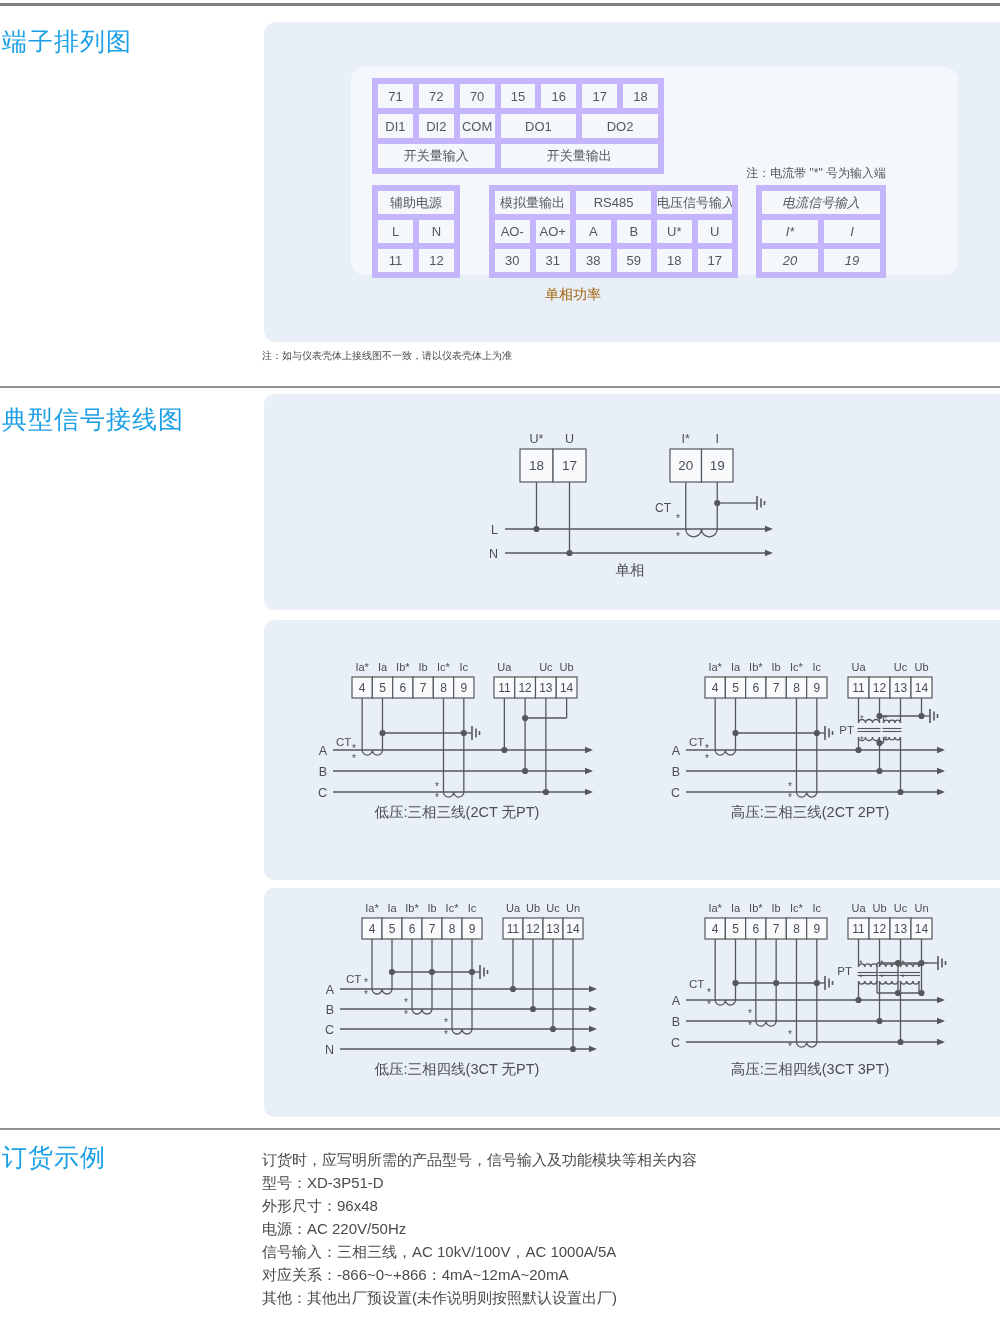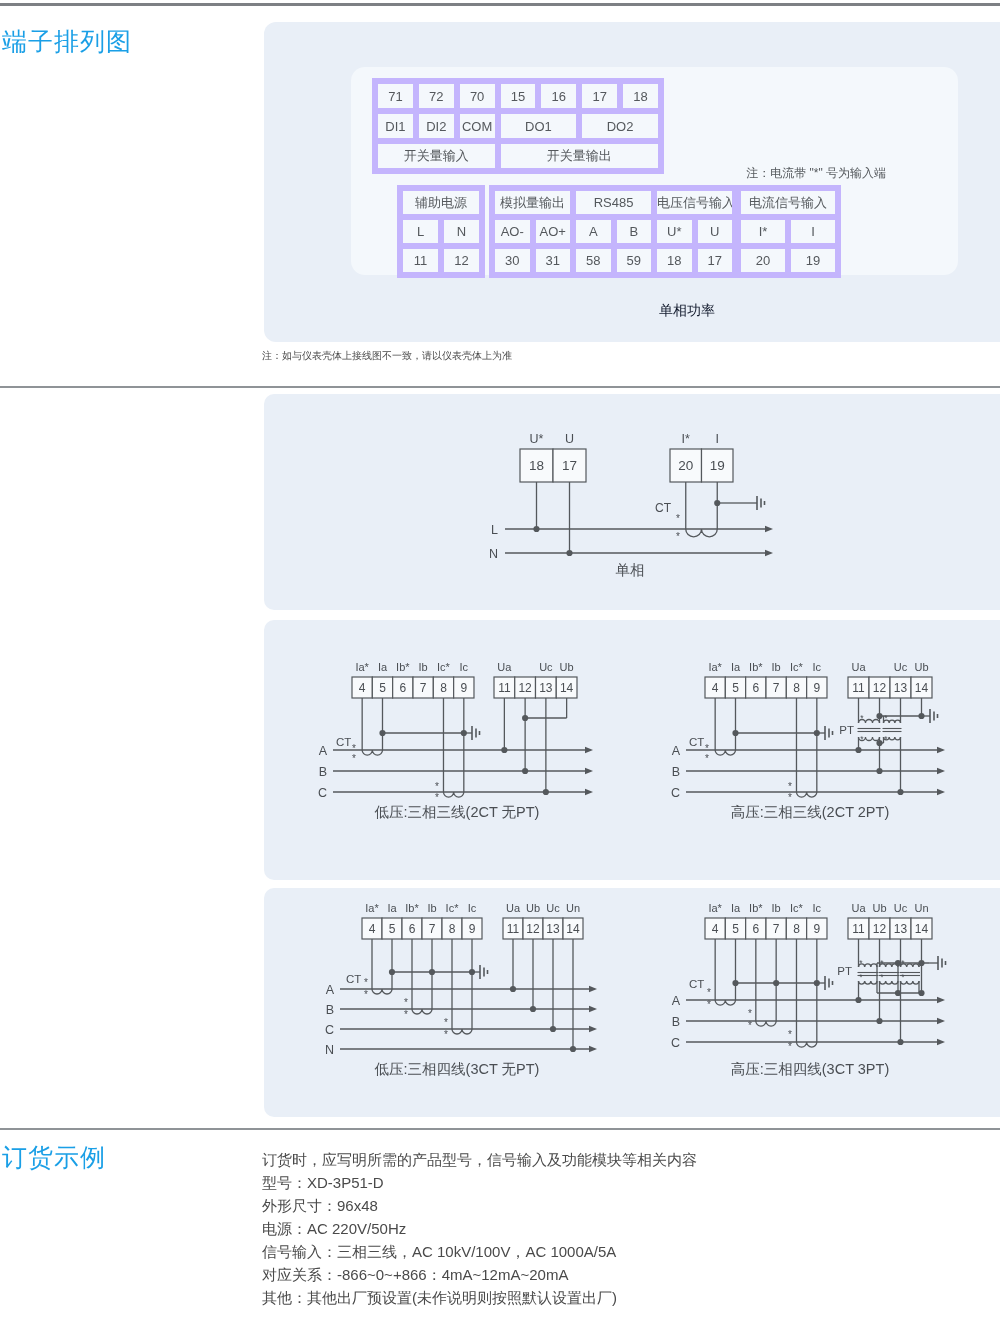--- a/index.html
+++ b/index.html
@@ -7,25 +7,25 @@
         font-family:"Liberation Sans","DejaVu Sans",sans-serif;}
   .sep{position:absolute;left:0;width:1000px;height:2px;background:#8f9397;}
   .sep.dark{height:3px;background:#7d8084;}
   .title{position:absolute;left:2px;color:#1a9fe6;font-size:25px;letter-spacing:1px;white-space:nowrap;font-family:Liberation Mono, monospace;}
   .panel{position:absolute;background:#e9eff7;border-radius:12px 0 0 12px;}
   #innerPanel{position:absolute;left:351px;top:67px;width:607px;height:208px;background:#f4f8fc;border-radius:14px;}
   table{position:absolute;border-collapse:collapse;table-layout:fixed;font-size:13px;color:#54585c;}
   td{border:6px solid #c4b5fd;text-align:center;padding:0;height:23px;overflow:hidden;white-space:nowrap;}
   #tableA{left:372px;top:78px;width:292px;}
   #tableA td{height:24px;}
-  #tableB{left:372px;top:185px;width:88px;margin-left:25px;}
+  #tableB{left:372px;top:185px;width:88px;}
   #tableC{left:483px;top:185px;width:249px;margin-left:6px;}
-  #tableD{left:735px;top:185px;width:106px;}
+  #tableD{left:756px;top:185px;width:130px;font-style:italic;}
   .noteStar{position:absolute;left:650px;top:165px;width:236px;font-size:12px;color:#54585c;text-align:right;white-space:nowrap;}
-  .cap1{position:absolute;left:545px;top:302px;width:170px;font-size:14px;color:#0f172a;text-align:right;}
+  .cap1{position:absolute;left:545px;top:286px;width:170px;font-size:14px;color:#a16207;text-align:left;}
   .note1{position:absolute;left:262px;top:349px;font-size:10px;color:#4a4a4a;white-space:nowrap;}
   #diagrams{position:absolute;left:264px;top:390px;}
   #diagrams text{font-family:"Liberation Sans","DejaVu Sans",sans-serif;}
   #order{position:absolute;left:262px;top:1148px;font-size:15px;color:#4a4a4a;}
   #order p{margin:0;line-height:23px;white-space:nowrap;}
 </style>
 </head>
 <body>
 
 <div id="page">
@@ -90,21 +90,21 @@
       <td>AO-</td>
       <td>AO+</td>
       <td>A</td>
       <td>B</td>
       <td>U*</td>
       <td>U</td>
     </tr>
     <tr>
       <td>30</td>
       <td>31</td>
-      <td>58</td>
+      <td>38</td>
       <td>59</td>
       <td>18</td>
       <td>17</td>
     </tr>
   </tbody>
     </table>
 
   <table id="tableD">
     <tbody>
         <tr>
@@ -119,20 +119,21 @@
       <td>19</td>
     </tr>
   </tbody>
     </table>
 
   <div class="cap1">单相功率</div>
   <div class="note1">注：如与仪表壳体上接线图不一致，请以仪表壳体上为准</div>
 
   <div class="sep" style="top:386px"></div>
 
+  <div class="title" style="top:403px">典型信号接线图</div>
   <svg id="diagrams" width="736" height="730" viewBox="264 390 736 730">
       <rect x="264" y="394" width="746" height="216" rx="10" fill="#e9eff7"></rect>
       <rect x="264" y="620" width="746" height="260" rx="10" fill="#e9eff7"></rect>
       <rect x="264" y="888" width="746" height="229" rx="10" fill="#e9eff7"></rect>
       <g>
         <line x1="505" y1="529" x2="766" y2="529" stroke="#54585c" stroke-width="1.3"></line>
         <polygon points="773,529 765,525.7 765,532.3" fill="#54585c"></polygon>
         <text x="498" y="533.5" font-size="12.5" text-anchor="end" fill="#4a4e53">L</text>
         <line x1="505" y1="553" x2="766" y2="553" stroke="#54585c" stroke-width="1.3"></line>
         <polygon points="773,553 765,549.7 765,556.3" fill="#54585c"></polygon>

